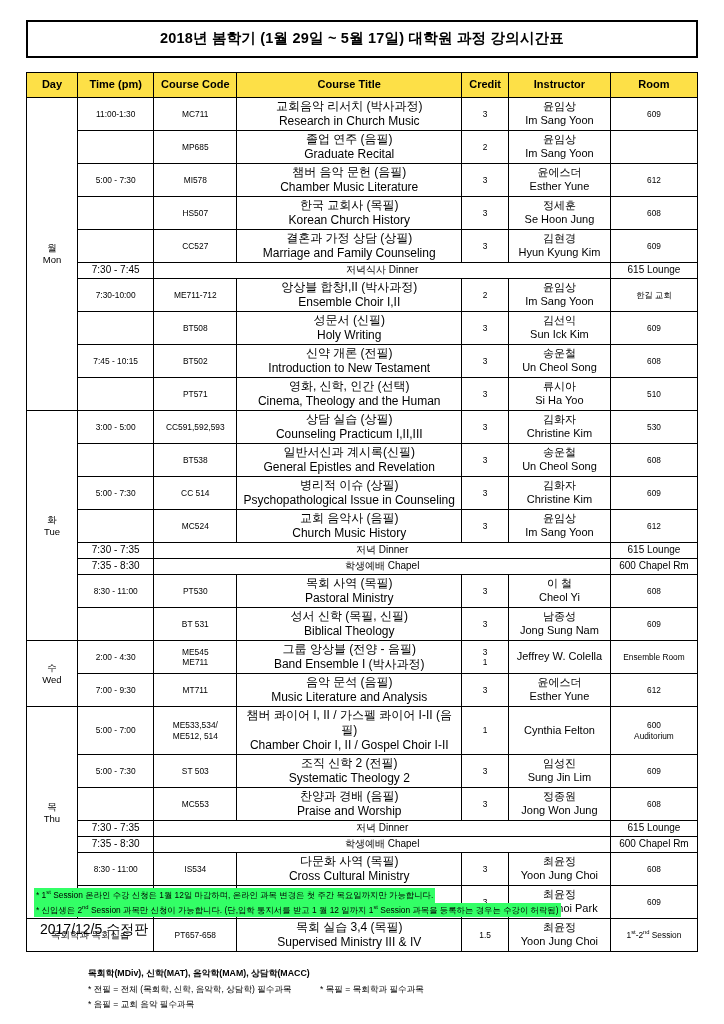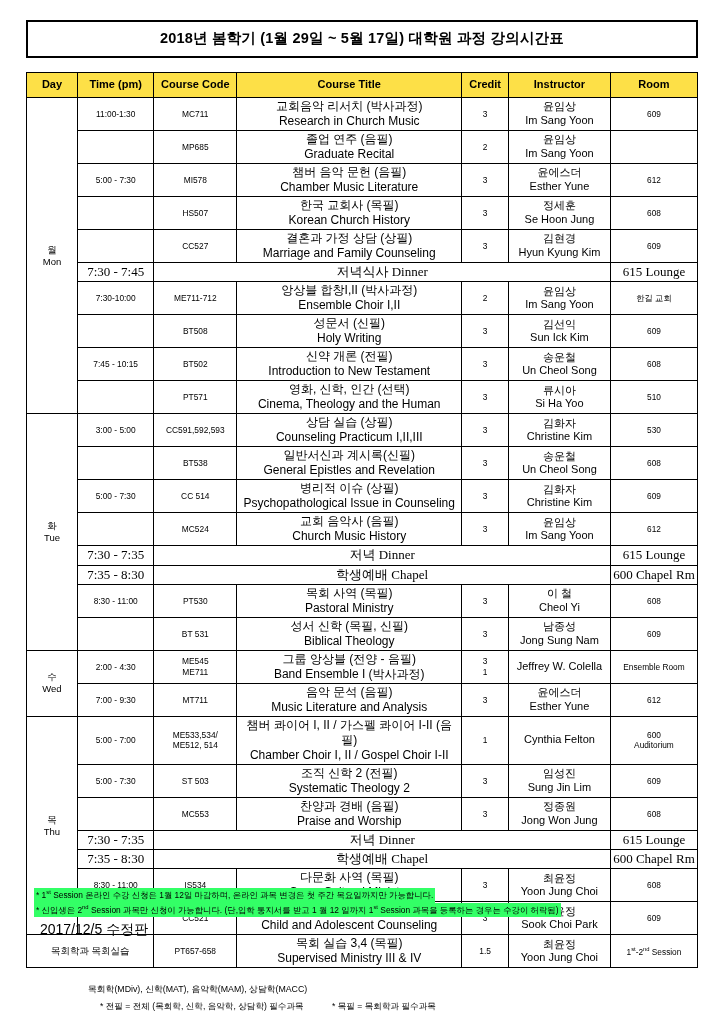--- a/index.html
+++ b/index.html
@@ -54,40 +54,39 @@
     font-weight: normal;
   }
   td.time-cell { font-size: 8.4px; }
   td.code-cell { font-size: 8.4px; }
   td.title-cell { font-size: 12px; }
   td.credit-cell { font-size: 8.4px; }
   td.instr-cell { font-size: 11px; }
   td.room-cell { font-size: 8.3px; }
   .ko { display: block; }
   .en { display: block; }
-  .wide-row td { font-size: 13px; height: 13px; font-family: Liberation Serif, serif; }
+  .wide-row td { font-size: 10px; height: 13px; }
   .notes {
     margin-top: 14px;
     font-size: 8.6px;
     line-height: 1.75;
     padding-left: 62px;
   }
   .notes .bold {
     font-weight: bold;
     font-size: 9px;
   }
   .notes .sub {
-    font-weight: normal;
+    font-weight: bold;
     font-size: 8.8px;
     margin-top: 2px;
   }
   .notes .cols {
     display: flex;
     margin-top: 1px;
-    margin-left: 12px;
   }
   .notes .cols .c1 { width: 232px; }
   .notes .cols .c2 { width: 220px; }
   .notes .line { display: block; }
   .highlight-block {
     position: absolute;
     left: 34px;
     top: 888px;
     width: 660px;
     font-size: 8.4px;
@@ -639,20 +638,21 @@
           </td>
         </tr>
       </tbody>
   </table>
 
   <div class="notes">
     <div class="sub">목회학(MDiv), 신학(MAT), 음악학(MAM), 상담학(MACC)</div>
     <div class="cols">
       <div class="c1">
         <span class="line">* 전필 =  전체 (목회학, 신학, 음악학, 상담학) 필수과목</span>
+        <span class="line">* 음필 =  교회 음악 필수과목</span>
       </div>
       <div class="c2">
         <span class="line">* 목필 = 목회학과 필수과목</span>
       </div>
     </div>
   </div>
 
   <div class="highlight-block">
     <div><span class="hl">* 1<sup>st</sup> Session 온라인 수강 신청은 1월 12일 마감하며,  온라인 과목 변경은 첫 주간 목요일까지만  가능합니다.</span></div>
     <div><span class="hl">* 신입생은 2<sup>nd</sup>  Session 과목만 신청이 가능합니다.  (단,입학 통지서를 받고 1 월 12 일까지 1<sup>st</sup> Session 과목을 등록하는 경우는 수강이 허락됨)</span></div>

